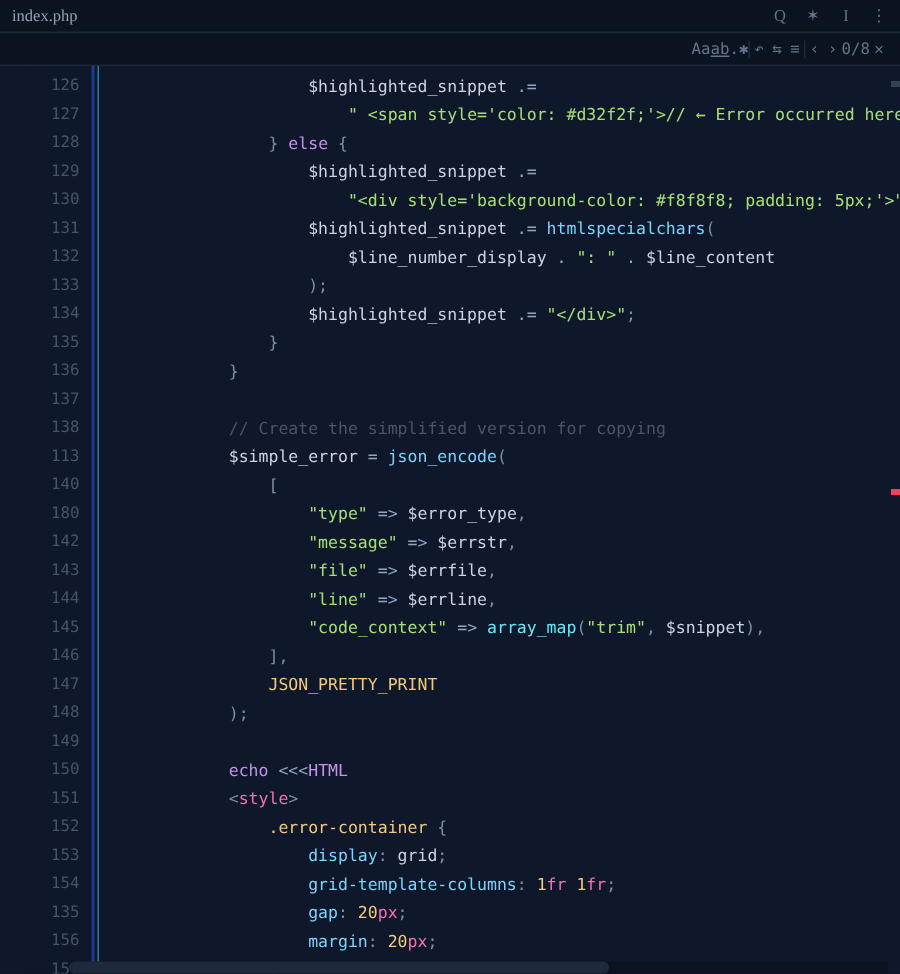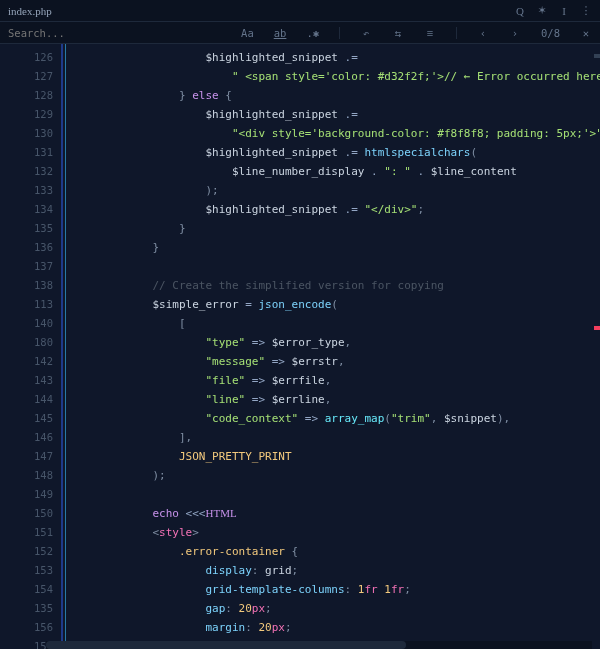--- a/index.html
+++ b/index.html
@@ -7,21 +7,21 @@
 
   
   .tabbar { display:flex; align-items:center; height:22px; background:#0b1220; border-bottom:1px solid #1e293b; padding:0 8px;font-family:Liberation Serif, serif; }
   .tab { color:#94a3b8; font-size:11px; }
   .tab-actions { margin-left:auto; display:flex; gap:10px; color:#64748b; }
   .tab-actions span { display:inline-flex; width:12px; height:12px; align-items:center; justify-content:center; cursor:pointer; }
 
   
   .searchbar { display:flex; align-items:center; height:22px; background:#0b1220; border-bottom:1px solid #1e293b; padding:0 8px; gap:8px; font-size:10.5px; }
   .searchbar input { flex:1; background:transparent; border:none; outline:none; color:#cbd5e1; font-family:inherit; font-size:10.5px; }
-  .search-right { margin-left:auto; display:flex; align-items:center; gap:20px; color:#64748b;justify-content:center; }
+  .search-right { margin-left:auto; display:flex; align-items:center; gap:0; color:#64748b;justify-content:center; }
   .search-right .ico, .search-right .txt, .search-right .nav, .search-right .close { display:inline-flex; align-items:center; justify-content:center; min-width:12px; height:12px; cursor:pointer; }
   .search-right .sep { width:1px; height:12px; background:#1e293b; }
 
   
   .minimap { position:absolute; right:0; top:44px; width:6px; height:605px; background:transparent; }
   .minimap .mm1 { position:absolute; top:10px; width:6px; height:4px; background:#334155; }
   .minimap .mm2 { position:absolute; top:282px; width:6px; height:4px; background:#f43f5e; }
 
   
   .editor { position:absolute; top:44px; left:0; right:0; bottom:0; display:flex; overflow:hidden; background:#0f172a;padding-left:21px; }
@@ -43,37 +43,36 @@
   .c-kw    { color:#c792ea; }
   .c-str   { color:#a5e075; }
   .c-fn    { color:#7dd3fc;text-align:center; }
   .c-fn2   { color:#67e8f9; }
   .c-const { color:#f2c97d; }
   .c-num   { color:#f2c97d; }
   .c-cmt   { color:#4b5563; }
   .c-tag   { color:#f472b6; }
   .c-prop  { color:#7dd3fc; }
   .c-unit  { color:#f472b6; }
-  .c-html  { color:#c792ea;font-family:Liberation Serif, serif; }
+  .c-html  { color:#c792ea; }
 </style>
 </head>
 <body>
 
 <div class="tabbar">
   <div class="tab">index.php</div>
   <div class="tab-actions">
     <span>Q</span>
     <span>✶</span>
     <span>I</span>
     <span>⋮</span>
   </div>
 </div>
 
 <div class="searchbar">
-  <input placeholder="Search..." style="">
   <div class="search-right">
     <span class="txt">Aa</span>
     <span class="ico">
         <u>ab</u>
       </span>
     <span class="ico">.✱</span>
     <span class="sep"></span>
     <span class="ico">↶</span>
     <span class="ico">⇆</span>
     <span class="ico">≡</span>

